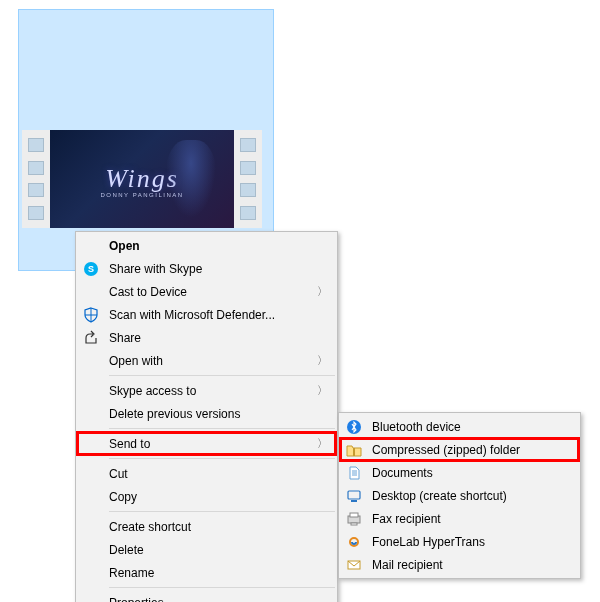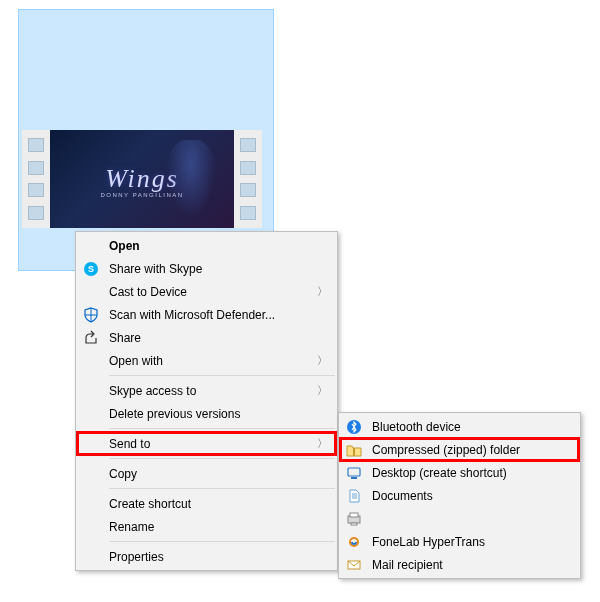--- a/index.html
+++ b/index.html
@@ -208,25 +208,31 @@
   <div class="menu-item">
     <span class="label">Delete previous versions</span>
   </div>
   <div class="menu-sep"></div>
   <div class="menu-item highlight">
     <span class="label">Send to</span>
     <span class="arrow">〉</span>
   </div>
   <div class="menu-sep"></div>
   <div class="menu-item">
+    <span class="label">Cut</span>
+  </div>
+  <div class="menu-item">
     <span class="label">Copy</span>
   </div>
   <div class="menu-sep"></div>
   <div class="menu-item">
     <span class="label">Create shortcut</span>
+  </div>
+  <div class="menu-item">
+    <span class="label">Delete</span>
   </div>
   <div class="menu-item">
     <span class="label">Rename</span>
   </div>
   <div class="menu-sep"></div>
   <div class="menu-item">
     <span class="label">Properties</span>
   </div>
 </div>
 
@@ -245,43 +251,44 @@
       <svg viewBox="0 0 16 16">
           <path d="M1 4 L6 4 L7 6 L15 6 L15 14 L1 14 Z" fill="#ffe08a" stroke="#c69b2e"></path>
           <rect x="7" y="6" width="2" height="8" fill="#c69b2e"></rect>
         </svg>
     </span>
     <span class="label">Compressed (zipped) folder</span>
   </div>
   <div class="menu-item">
     <span class="icon">
       <svg viewBox="0 0 16 16">
+          <path d="M4 2 H10 L13 5 V14 H4 Z" fill="#fff" stroke="#6aa5d8"></path>
+          <path d="M6 6 H11 M6 8 H11 M6 10 H11" stroke="#6aa5d8"></path>
+        </svg>
+    </span>
+    <span class="label">Documents</span>
+  </div>
+  <div class="menu-item">
+    <span class="icon">
+      <svg viewBox="0 0 16 16">
           <rect x="2" y="3" width="12" height="8" rx="1" fill="none" stroke="#2a76c4" stroke-width="1.2"></rect>
           <rect x="5" y="12" width="6" height="2" fill="#2a76c4"></rect>
         </svg>
     </span>
     <span class="label">Desktop (create shortcut)</span>
-  </div>
-  <div class="menu-item">
-    <span class="icon">
-      <svg viewBox="0 0 16 16">
-          <path d="M4 2 H10 L13 5 V14 H4 Z" fill="#fff" stroke="#6aa5d8"></path>
-          <path d="M6 6 H11 M6 8 H11 M6 10 H11" stroke="#6aa5d8"></path>
-        </svg>
-    </span>
-    <span class="label">Documents</span>
   </div>
   <div class="menu-item">
     <span class="icon">
       <svg viewBox="0 0 16 16">
           <rect x="2" y="5" width="12" height="7" fill="#d9d9d9" stroke="#888"></rect>
           <rect x="4" y="2" width="8" height="4" fill="#fff" stroke="#888"></rect>
           <rect x="5" y="12" width="6" height="2" fill="#fff" stroke="#888"></rect>
         </svg>
     </span>
+    <span class="label">Fax recipient</span>
   </div>
   <div class="menu-item">
     <span class="icon">
       <svg viewBox="0 0 16 16">
           <path d="M4 8 A4 4 0 0 1 12 8 A4 4 0 0 1 4 8" fill="none" stroke="#e68a1f" stroke-width="2"></path>
           <path d="M6 8 A2 2 0 0 0 10 8" fill="none" stroke="#2a76c4" stroke-width="2"></path>
         </svg>
     </span>
     <span class="label">FoneLab HyperTrans</span>
   </div>

